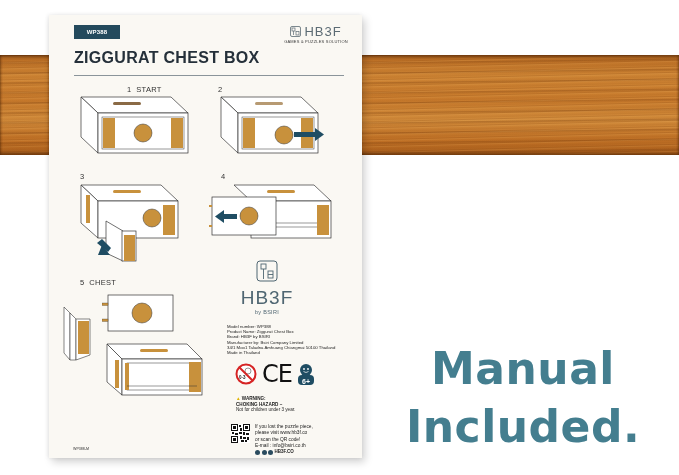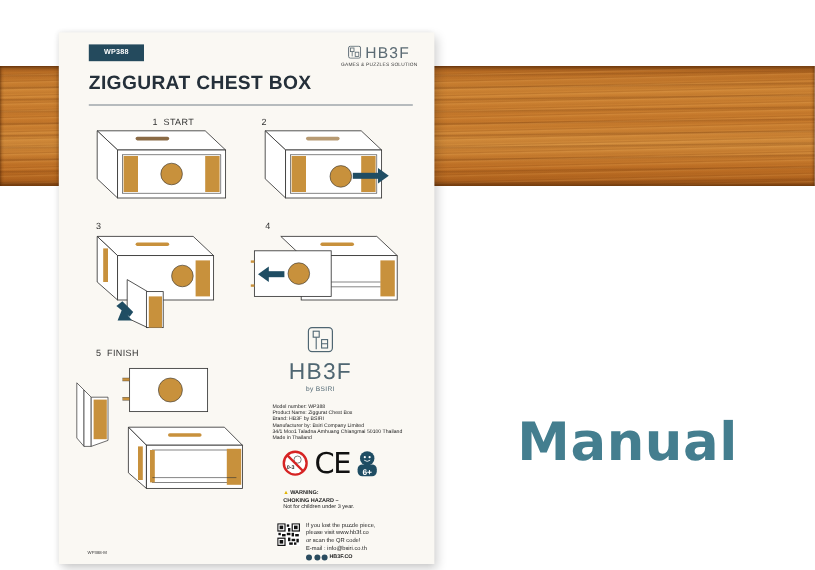--- a/index.html
+++ b/index.html
@@ -11,21 +11,21 @@
     background:
       repeating-linear-gradient(178.6deg, rgba(120,60,10,0.0) 0px, rgba(120,60,10,0.18) 1px, rgba(255,200,120,0.12) 2px, rgba(120,60,10,0.0) 3px, rgba(150,80,20,0.14) 5px, rgba(120,60,10,0.0) 6px),
       repeating-linear-gradient(179.3deg, rgba(90,40,5,0.0) 0px, rgba(90,40,5,0.0) 7px, rgba(90,40,5,0.22) 8px, rgba(90,40,5,0.0) 10px),
       linear-gradient(180deg, #b76a22 0%, #cd8434 20%, #c77a2c 45%, #d08a3a 65%, #bf7025 85%, #a95e1c 100%);
     box-shadow: inset 0 2px 3px rgba(60,25,0,0.6), inset 0 -2px 3px rgba(60,25,0,0.5);
   }
   .wood-left { left: 0; width: 50px; }
   .wood-right { left: 360px; width: 319px; }
 
   .paper {
-    position: absolute; left: 49px; top: 27px; width: 313px; height: 443px;
+    position: absolute; left: 49px; top: 15px; width: 313px; height: 443px;
     background: #faf8f3;
     box-shadow: 3px 4px 8px rgba(0,0,0,0.18), -1px 0 4px rgba(0,0,0,0.08);
   }
 
   .model-tag {
     position: absolute; left: 25px; top: 10px; width: 46px; height: 14px;
     background: #244a5d; color: #fff; font-size: 6px; font-weight: bold;
     display: flex; align-items: center; justify-content: center; letter-spacing: 0.2px;
   }
   .brand { position: absolute; left: 227px; top: 9px; width: 80px; text-align: center; }
@@ -93,21 +93,21 @@
   <div class="title">ZIGGURAT CHEST BOX</div>
   <div class="title-rule"></div>
 
   <div class="step-label" style="left:31px;top:70px;margin-left:47px;">
     <span>1</span>&nbsp;&nbsp;<span>START</span>
   </div>
   <div class="step-label" style="left:169px;top:70px;">2</div>
   <div class="step-label" style="left:31px;top:157px;">3</div>
   <div class="step-label" style="left:172px;top:157px;">4</div>
   <div class="step-label" style="left:31px;top:263px;">
-    <span>5</span>&nbsp;&nbsp;<span>FINISH</span>
+    <span>5</span>&nbsp;&nbsp;<span>CHEST</span>
   </div>
 
   <svg class="diagram" style="left:29px;top:80px;" width="115" height="60" viewBox="0 0 115 60">
     <polygon points="3,2 93,2 110,18 20,18" fill="#fff" stroke="#333" stroke-width="0.7"></polygon>
     <polygon points="3,2 20,18 20,58 3,42" fill="#fff" stroke="#333" stroke-width="0.7"></polygon>
     <rect x="20" y="18" width="90" height="40" fill="#fff" stroke="#333" stroke-width="0.7"></rect>
     <rect x="24" y="22" width="82" height="32" fill="none" stroke="#333" stroke-width="0.5"></rect>
     <rect x="35" y="7" width="28" height="3" rx="1.5" fill="#8a6a45"></rect>
     <rect x="25" y="23" width="12" height="30" fill="#c8913c"></rect>
     <rect x="93" y="23" width="12" height="30" fill="#c8913c"></rect>
@@ -266,13 +266,14 @@
         <span>HB3F.CO</span>
       </div>
     </div>
   </div>
 
   <div class="doc-code">WP388-M</div>
 </div>
 
 <div class="headline">
   <div>Manual</div>
+  <div>Included.</div>
 </div>
 
 </body></html>

